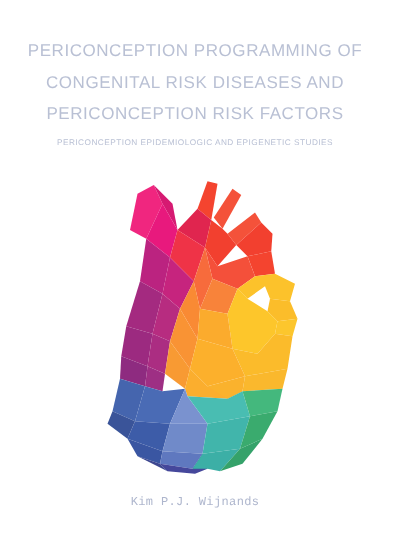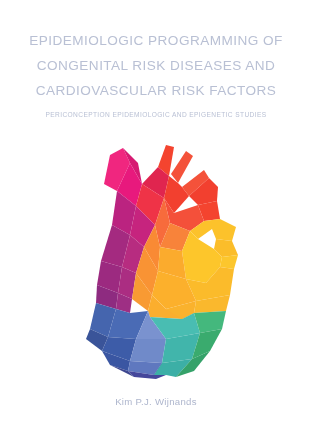--- a/index.html
+++ b/index.html
@@ -69,37 +69,37 @@
     height: 238px;
   }
 
   
   .author {
     position: absolute;
     left: 0;
     top: 396px;
     width: 312px;
     text-align: center;
-    font-family: Liberation Sans, sans-serif;
+    font-family: Liberation Mono, monospace;
     font-size: 9.6px;
     letter-spacing: 0.3px;
     color: #aeb6cd;
     font-weight: 400;
     white-space: nowrap;
   }
 </style>
 </head>
 <body>
 
 <div class="cover">
 
   <div class="title-block">
-    <span class="title-line">EPIDEMIOLOGIC PROGRAMMING OF</span>
+    <span class="title-line">PERICONCEPTION PROGRAMMING OF</span>
     <span class="title-line">CONGENITAL RISK DISEASES AND</span>
-    <span class="title-line">CARDIOVASCULAR RISK FACTORS</span>
+    <span class="title-line">PERICONCEPTION RISK FACTORS</span>
   </div>
 
   <div class="subtitle">PERICONCEPTION EPIDEMIOLOGIC AND EPIGENETIC STUDIES</div>
 
   <div class="heart-wrap">
     <svg viewBox="0 0 180 238" xmlns="http://www.w3.org/2000/svg" shape-rendering="geometricPrecision">
 
       <polygon points="34,41 40,12 53,5 60,20 47,48" fill="#f0267f"></polygon>
       <polygon points="53,5 68,20 72,41 60,20" fill="#d61a72"></polygon>
       <polygon points="47,48 60,20 72,41 66,63" fill="#e8197d"></polygon>

